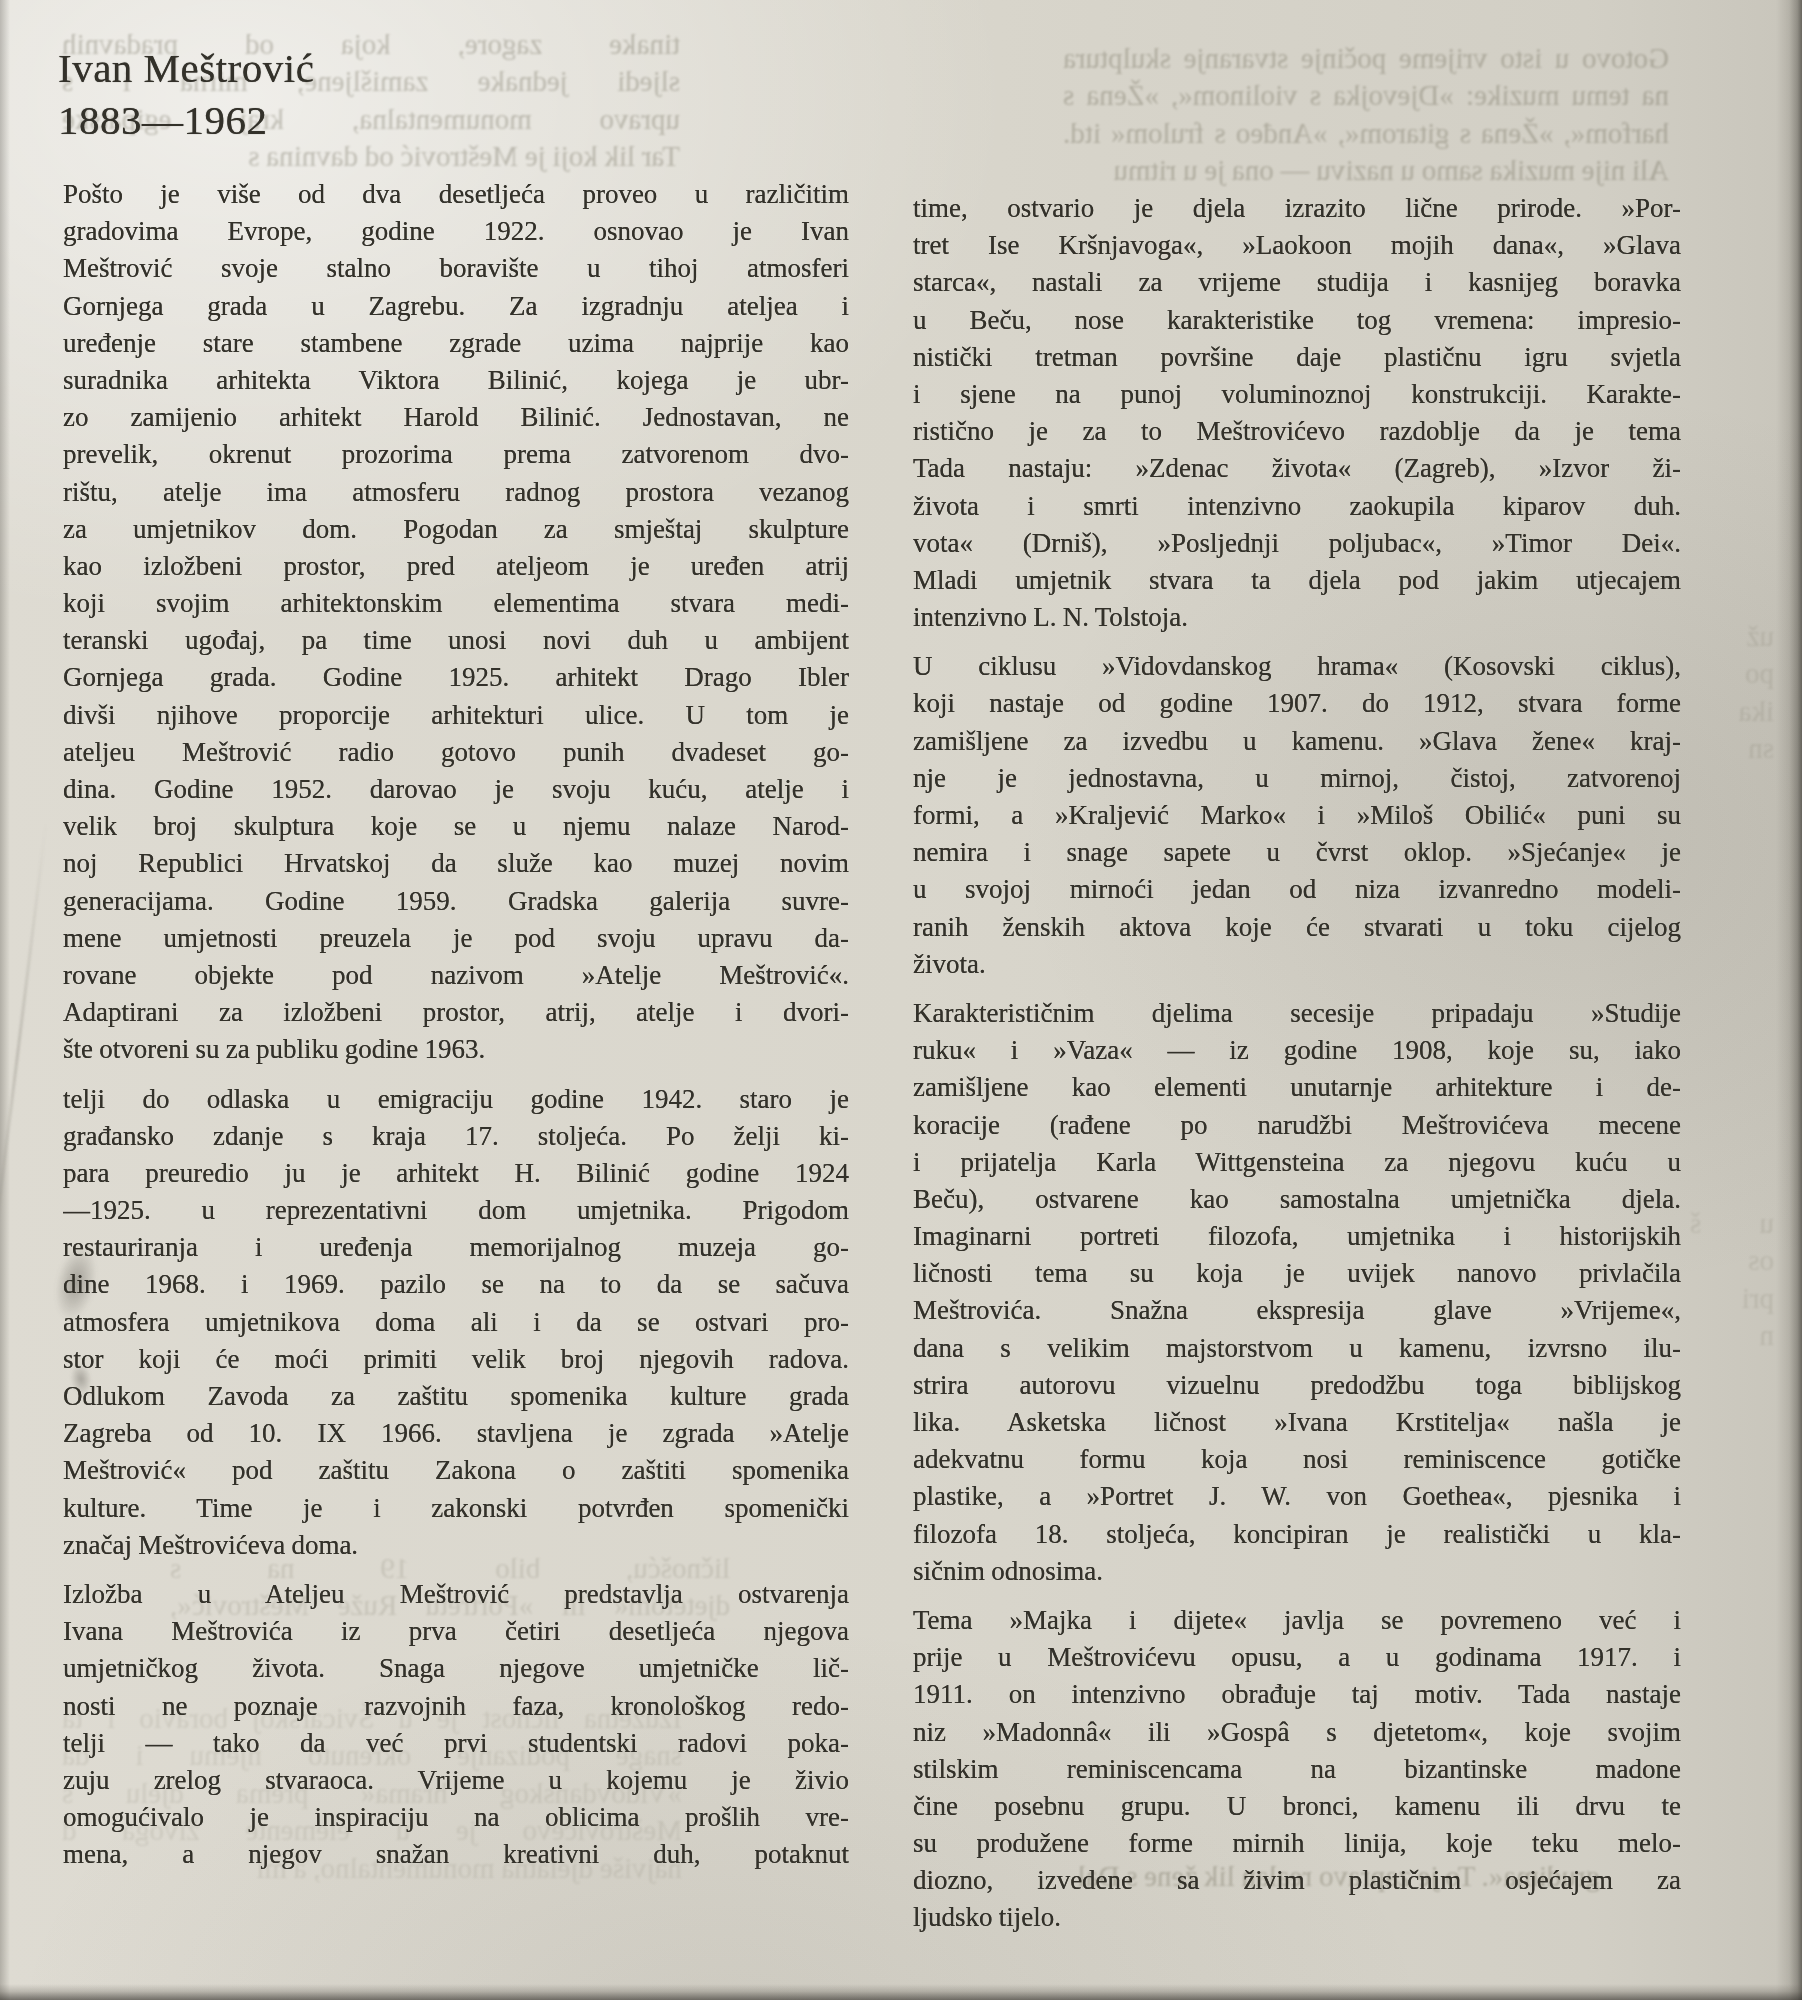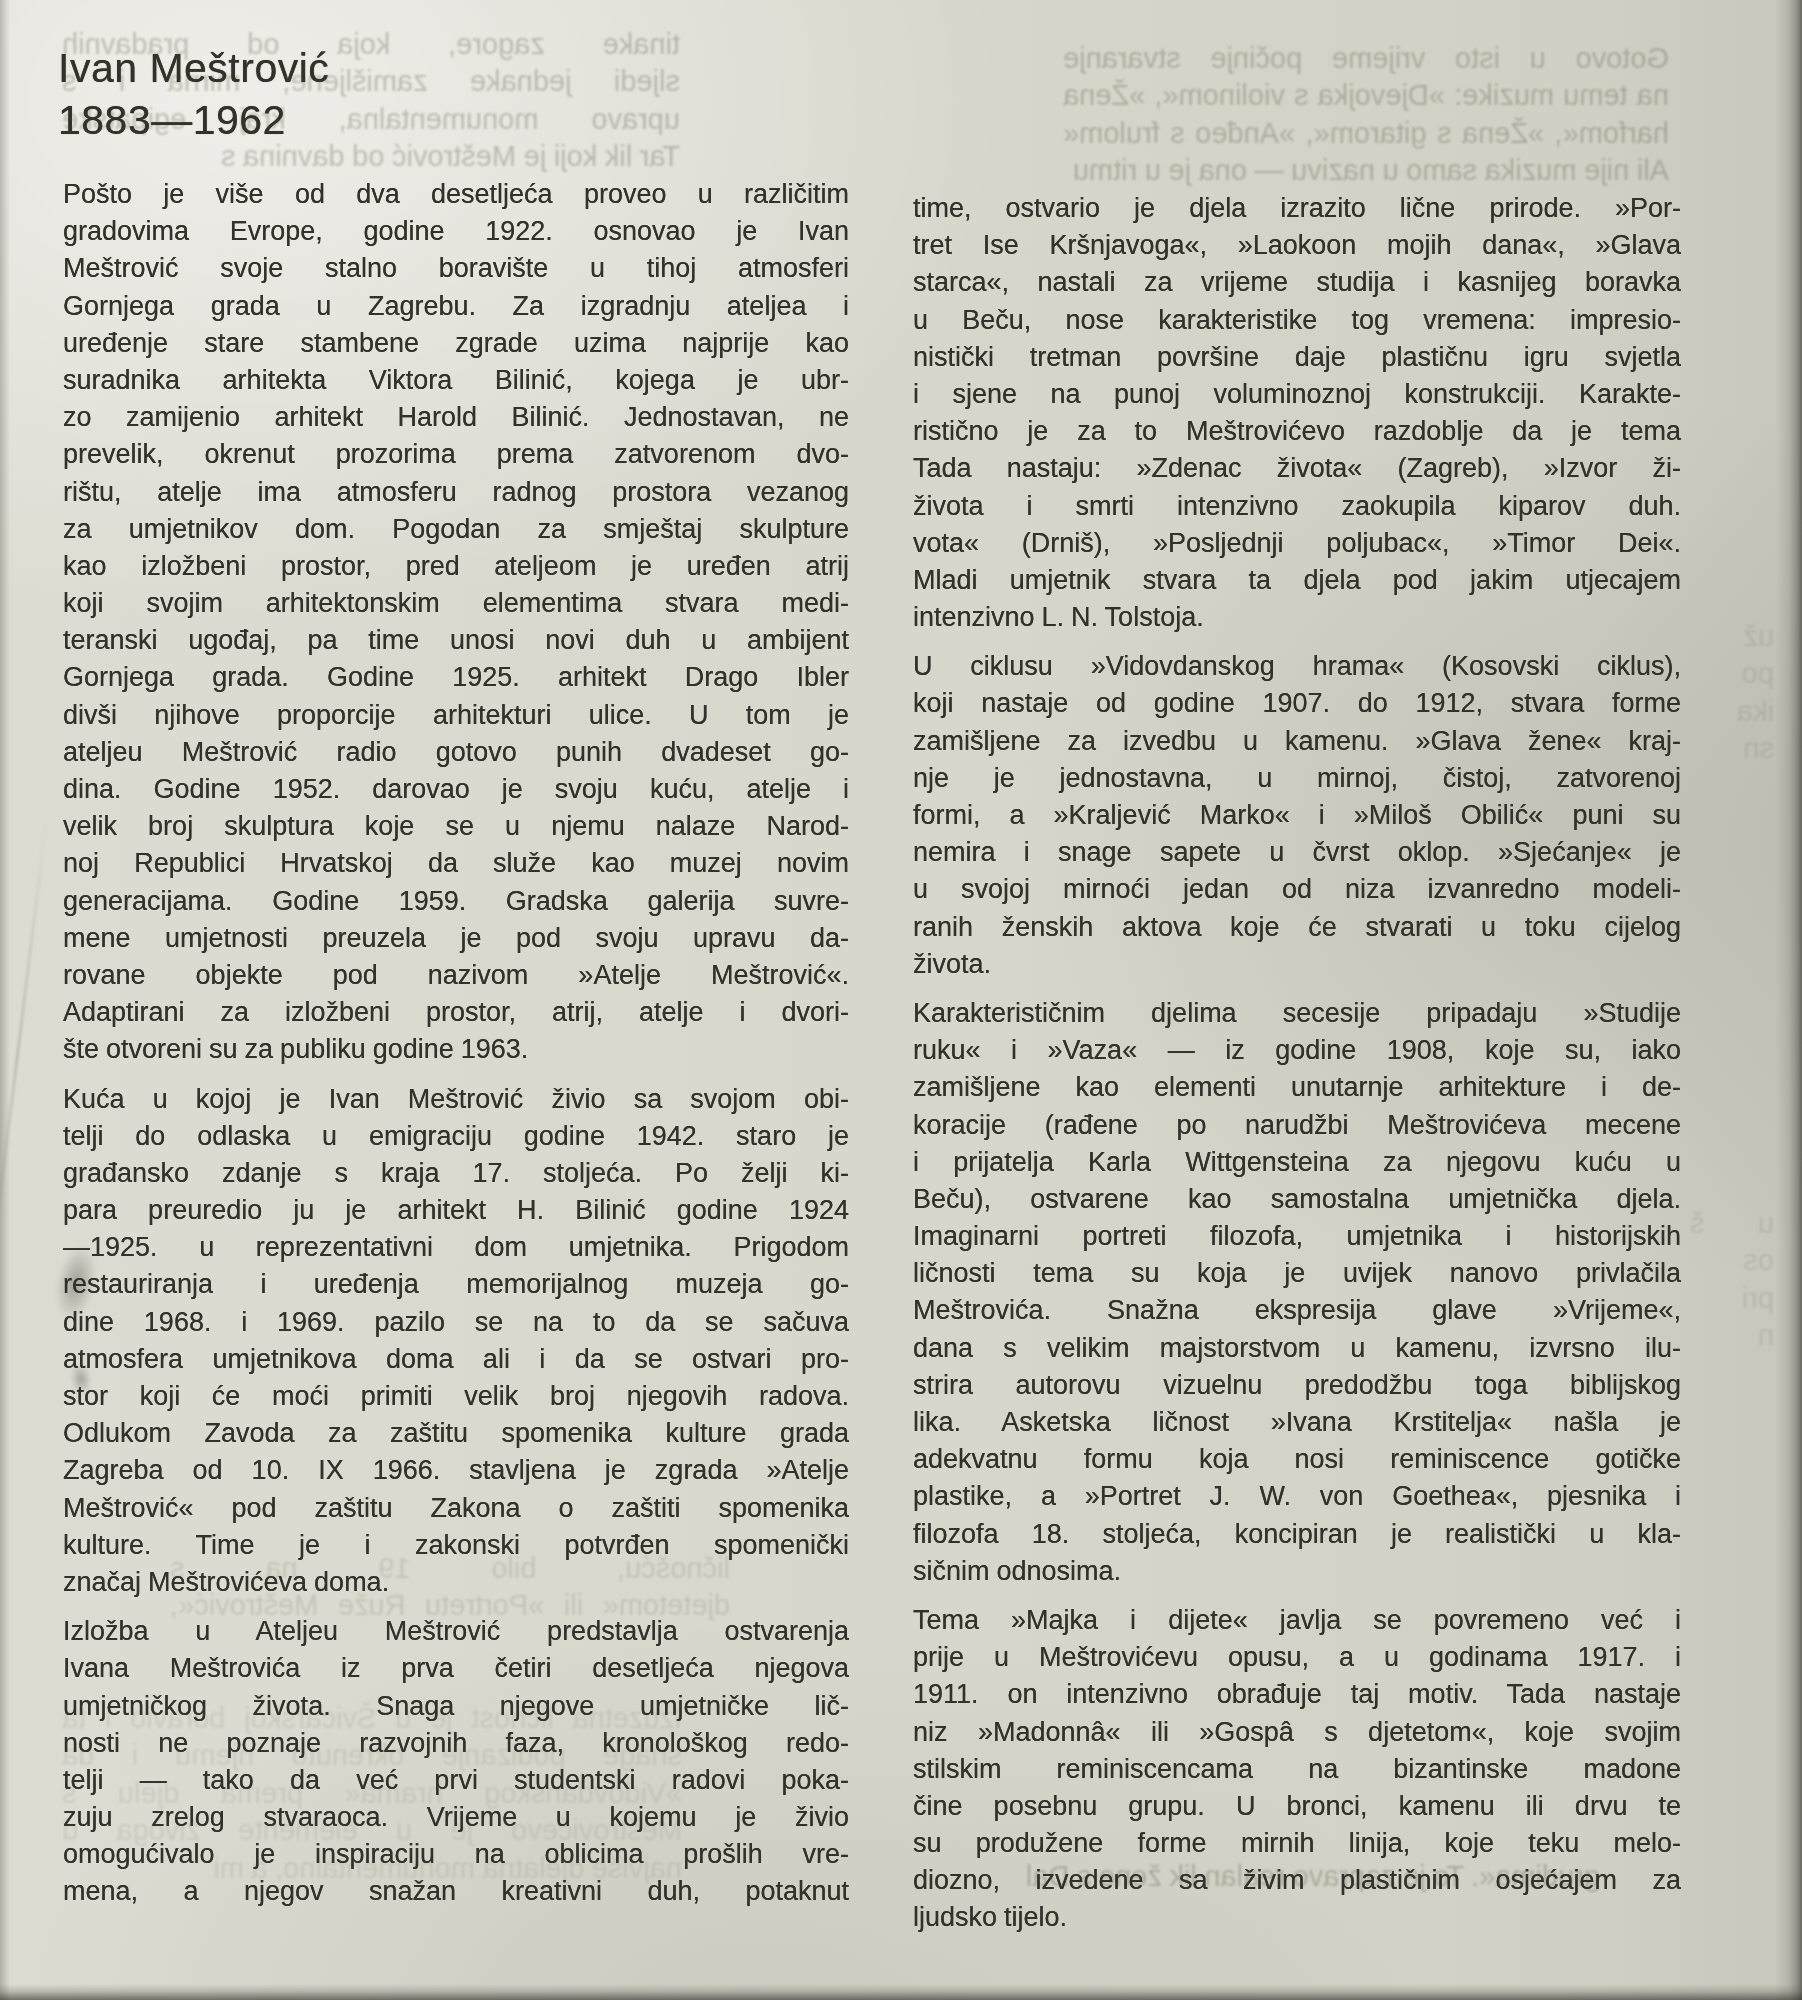--- a/index.html
+++ b/index.html
@@ -1,18 +1,18 @@
 <!DOCTYPE html>
 <html><head>
 <meta charset="utf-8">
 <style>
   html,body{margin:0;padding:0;background:#8a867e;}
   .page{
     position:relative;width:1802px;height:2000px;overflow:hidden;
-    font-family:Liberation Sans, sans-serif;
+    font-family:Liberation Serif, serif;
     color:#33312a;
     background:
       radial-gradient(1250px 850px at 13% 5%, rgba(255,255,255,0.55), rgba(255,255,255,0) 62%),
       radial-gradient(950px 750px at 88% 42%, rgba(70,66,56,0.10), rgba(70,66,56,0) 60%),
       radial-gradient(1100px 650px at 40% 102%, rgba(70,66,56,0.09), rgba(70,66,56,0) 65%),
       linear-gradient(90deg,#dedbd2 0%,#d9d6cc 50%,#d2cfc5 88%,#c8c5bb 100%);
   }
   .heading{position:absolute;left:58px;top:42px;letter-spacing:0.5px;
            text-shadow:0 0 0.7px rgba(51,49,42,0.9);}
   .title,.years{font-size:41px;line-height:52px;}
@@ -120,21 +120,20 @@
         <div class="tline">dina. Godine 1952. darovao je svoju kuću, atelje i</div>
         <div class="tline">velik broj skulptura koje se u njemu nalaze Narod-</div>
         <div class="tline">noj Republici Hrvatskoj da služe kao muzej novim</div>
         <div class="tline">generacijama. Godine 1959. Gradska galerija suvre-</div>
         <div class="tline">mene umjetnosti preuzela je pod svoju upravu da-</div>
         <div class="tline">rovane objekte pod nazivom »Atelje Meštrović«.</div>
         <div class="tline">Adaptirani za izložbeni prostor, atrij, atelje i dvori-</div>
         <div class="tline last">šte otvoreni su za publiku godine 1963.</div>
       </div>
     <div class="para">
-        <div class="tline">Kuća u kojoj je Ivan Meštrović živio sa svojom obi-</div>
         <div class="tline">telji do odlaska u emigraciju godine 1942. staro je</div>
         <div class="tline">građansko zdanje s kraja 17. stoljeća. Po želji ki-</div>
         <div class="tline">para preuredio ju je arhitekt H. Bilinić godine 1924</div>
         <div class="tline">—1925. u reprezentativni dom umjetnika. Prigodom</div>
         <div class="tline">restauriranja i uređenja memorijalnog muzeja go-</div>
         <div class="tline">dine 1968. i 1969. pazilo se na to da se sačuva</div>
         <div class="tline">atmosfera umjetnikova doma ali i da se ostvari pro-</div>
         <div class="tline">stor koji će moći primiti velik broj njegovih radova.</div>
         <div class="tline">Odlukom Zavoda za zaštitu spomenika kulture grada</div>
         <div class="tline">Zagreba od 10. IX 1966. stavljena je zgrada »Atelje</div>

